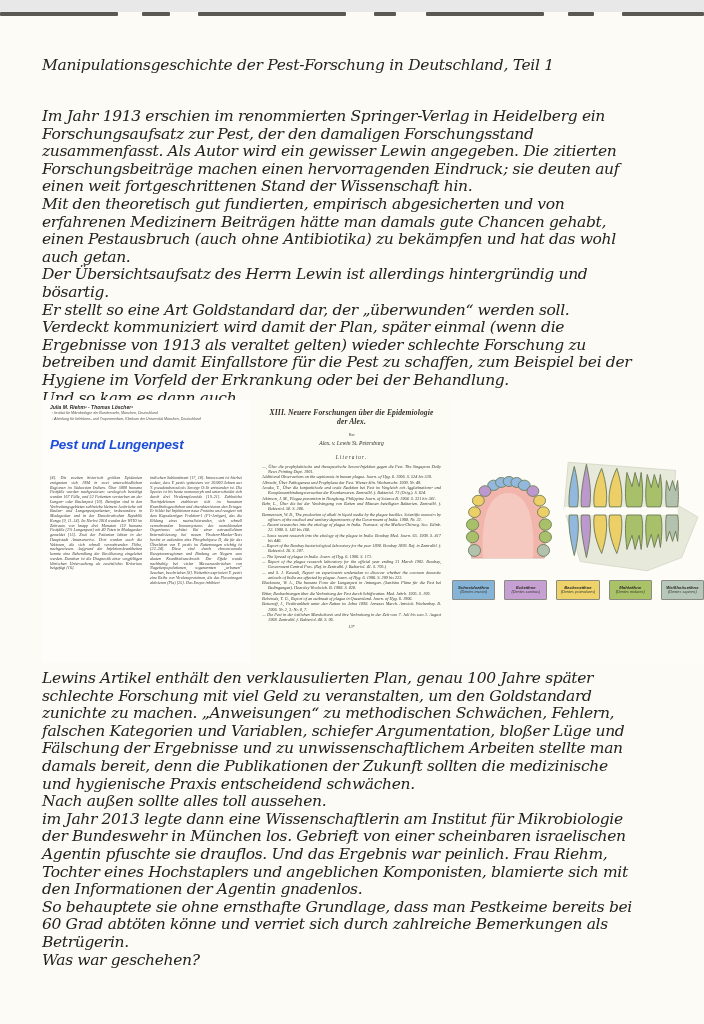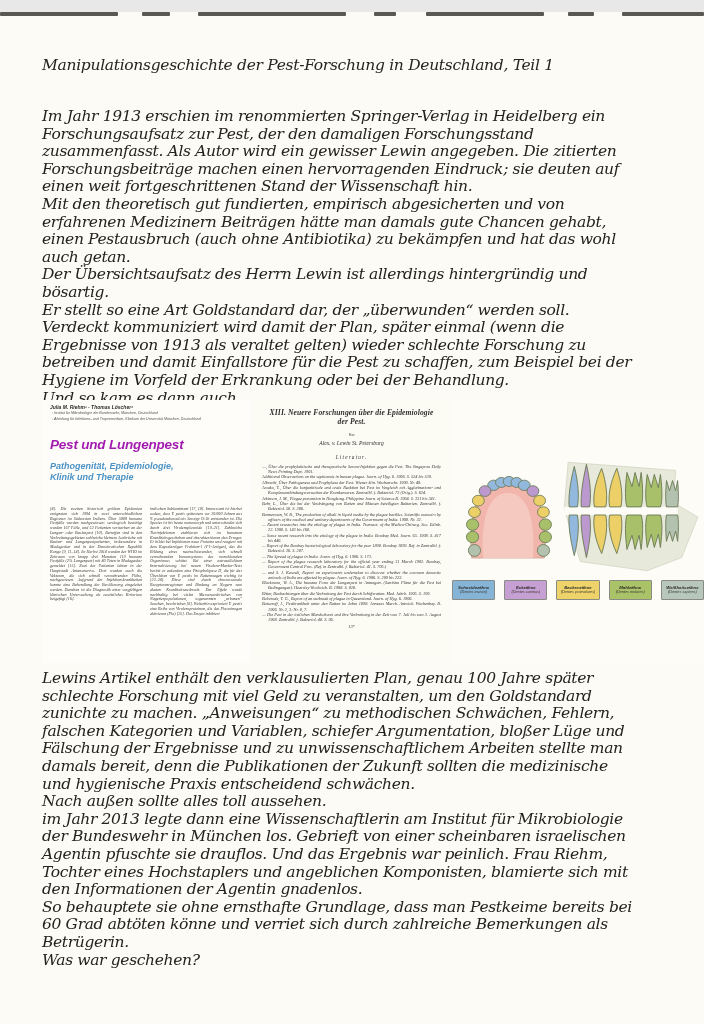--- a/index.html
+++ b/index.html
@@ -130,32 +130,30 @@
 60 Grad abtöten könne und verriet sich durch zahlreiche Bemerkungen als
 Betrügerin.
 Was war geschehen?</div>
 
   <div class="figures">
 
     <div class="fig-book">
       <div class="bk-authors">Julia M. Riehm¹ · Thomas Löscher²</div>
       <div class="bk-affil">¹ Institut für Mikrobiologie der Bundeswehr, München, Deutschland</div>
       <div class="bk-affil">² Abteilung für Infektions- und Tropenmedizin, Klinikum der Universität München, Deutschland</div>
-      <div class="bk-title" style="color: #a21caf;">Pest und Lungenpest</div>
-      <div class="bk-subtitle" style="color: rgb(75, 146, 198);">Pathogenität, Epidemiologie,
-Klinik und Therapie</div>
+      <div class="bk-title" style="color: #1d4ed8;">Pest und Lungenpest</div>
       <div class="bk-cols">
         <div class="bk-col">[4]. Die zweiten historisch größten Epidemien ereigneten sich 1994 in zwei unterschiedlichen Regionen im Südwesten Indiens. Über 5000 humane Pestfälle wurden nachgewiesen; serologisch bestätigt wurden 167 Fälle, und 52 Patienten verstarben an der Lungen- oder Beulenpest [10]. Betroffen sind in den Verbreitungsgebieten zahlreiche kleinere Ausbrüche mit Beulen- und Lungenpestpatienten, insbesondere in Madagaskar und in der Demokratischen Republik Kongo [9, 11–14]. Im Herbst 2014 wurden der WHO im Zeitraum von knapp drei Monaten 119 humane Pestfälle (2% Lungenpest) mit 40 Toten in Madagaskar gemeldet [15]. Zwei der Patienten lebten in der Hauptstadt Antananarivo. Dort wurden auch die Vektoren, die sich schnell vermehrenden Flöhe, nachgewiesen. Aufgrund der Infektionskrankheiten konnte eine Behandlung der Bevölkerung eingeleitet werden. Daneben ist die Diagnostik einer sorgfältigen klinischen Untersuchung als zusätzliches Kriterium beigefügt [16].</div>
         <div class="bk-col">indischen Subkontinent [17, 18]. Interessant ist hierbei zudem, dass Y. pestis spätestens vor 20.000 Jahren aus Y. pseudotuberculosis Serotyp O:1b entstanden ist. Die Spezies ist bis heute monomorph und unterscheidet sich durch drei Virulenzplasmide [19–21]. Zahlreiche Tierinfektionen etablieren sich im humanen Krankheitsgeschehen und charakterisieren den Erreger. Er bildet bei Infektionen neue Proteine und reagiert mit dem Kapselantigen Fraktion-1 (F1-Antigen), das die Bildung eines neutralisierenden, sich schnell vermehrenden Immunsystems des monoklonalen Organismus schützt. Bei einer extrazellulären Internalisierung bei neuen Virulenz-Marker-Tests besitzt er außerdem eine Phospholipase D, die für das Überleben von Y. pestis im Rattenmagen wichtig ist [22–24]. Diese sind durch chromosomale Rezeptorenregionen und Bindung an Nagern zum akuten Krankheitsausbruch. Der Effekt wurde nachhaltig bei vielen Massenausbrüchen von Nagetierpopulationen, sogenannten „urbanen“ Seuchen, beschrieben [8]. Weiterhin exprimiert Y. pestis eine Reihe von Virulenzproteinen, die das Plasminogen aktivieren (Pla) [25]. Das Enzym inhibiert</div>
       </div>
     </div>
 
     <div class="fig-article">
       <div class="ar-heading">XIII. Neuere Forschungen über die Epidemiologie
-der Pest.</div>
+der Alex.</div>
       <div class="ar-von">Von</div>
       <div class="ar-byline">Alex. v. Lewin St. Petersburg</div>
       <div class="ar-lit">Literatur.</div>
       <div class="ar-refs">
         <div class="ref">—, Über die prophylaktische und therapeutische Serum-Injektion gegen die Pest. The Singapore Daily News Printing Dept. 1901.</div>
         <div class="ref">Additional Observations on the septicemia in human plague. Journ. of Hyg. 6. 1906. S. 524 bis 530.</div>
         <div class="ref">Albrecht, Über Pathogenese und Prophylaxe der Pest. Wiener klin. Wochenschr. 1900. Nr. 40.</div>
         <div class="ref">Amako, T., Über die konjunktivale und orale Reaktion bei Pest im Vergleich mit Agglutinations- und Komplementbindungsversuchen der Krankenseren. Zentralbl. f. Bakteriol. 73 (Orig.). S. 624.</div>
         <div class="ref">Atkinson, J. M., Plague prevention in Hongkong. Philippine Journ. of Science B. 1904. S. 331 bis 341.</div>
         <div class="ref">Bahr, L., Über die bei der Verdrängung von Ratten und Mäusen beteiligten Bakterien. Zentralbl. f. Bakteriol. 58. S. 286.</div>

